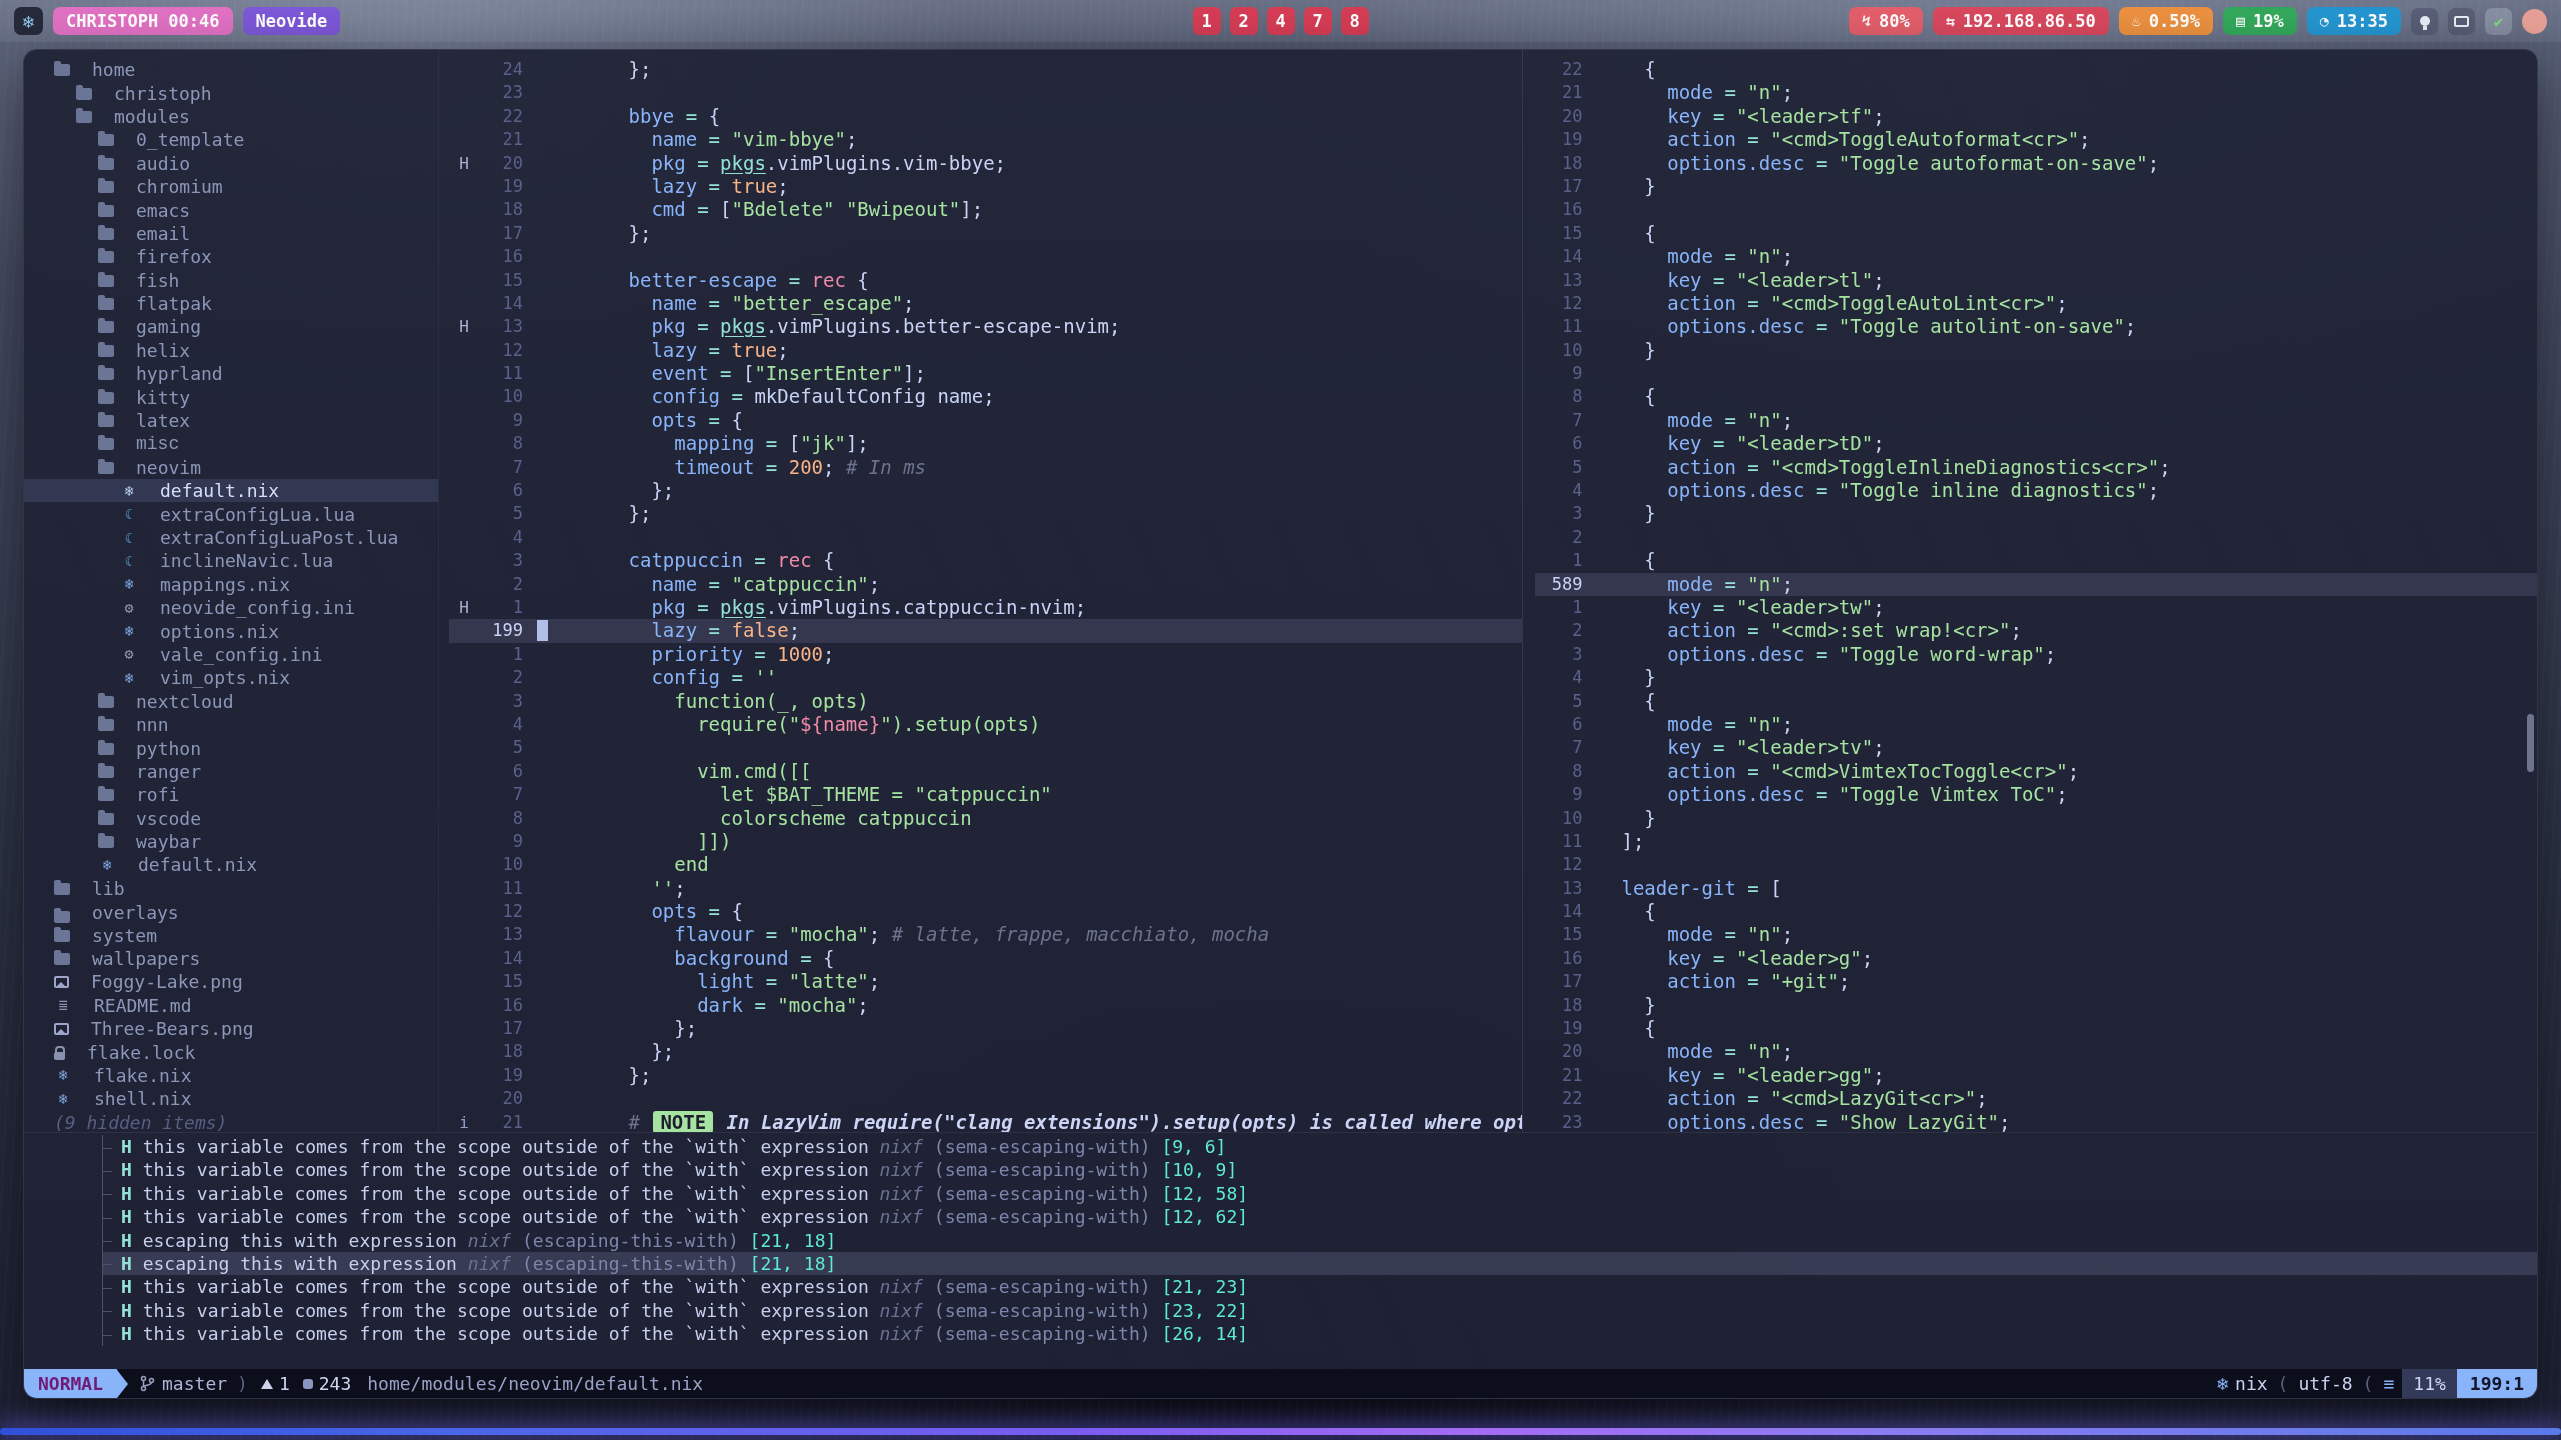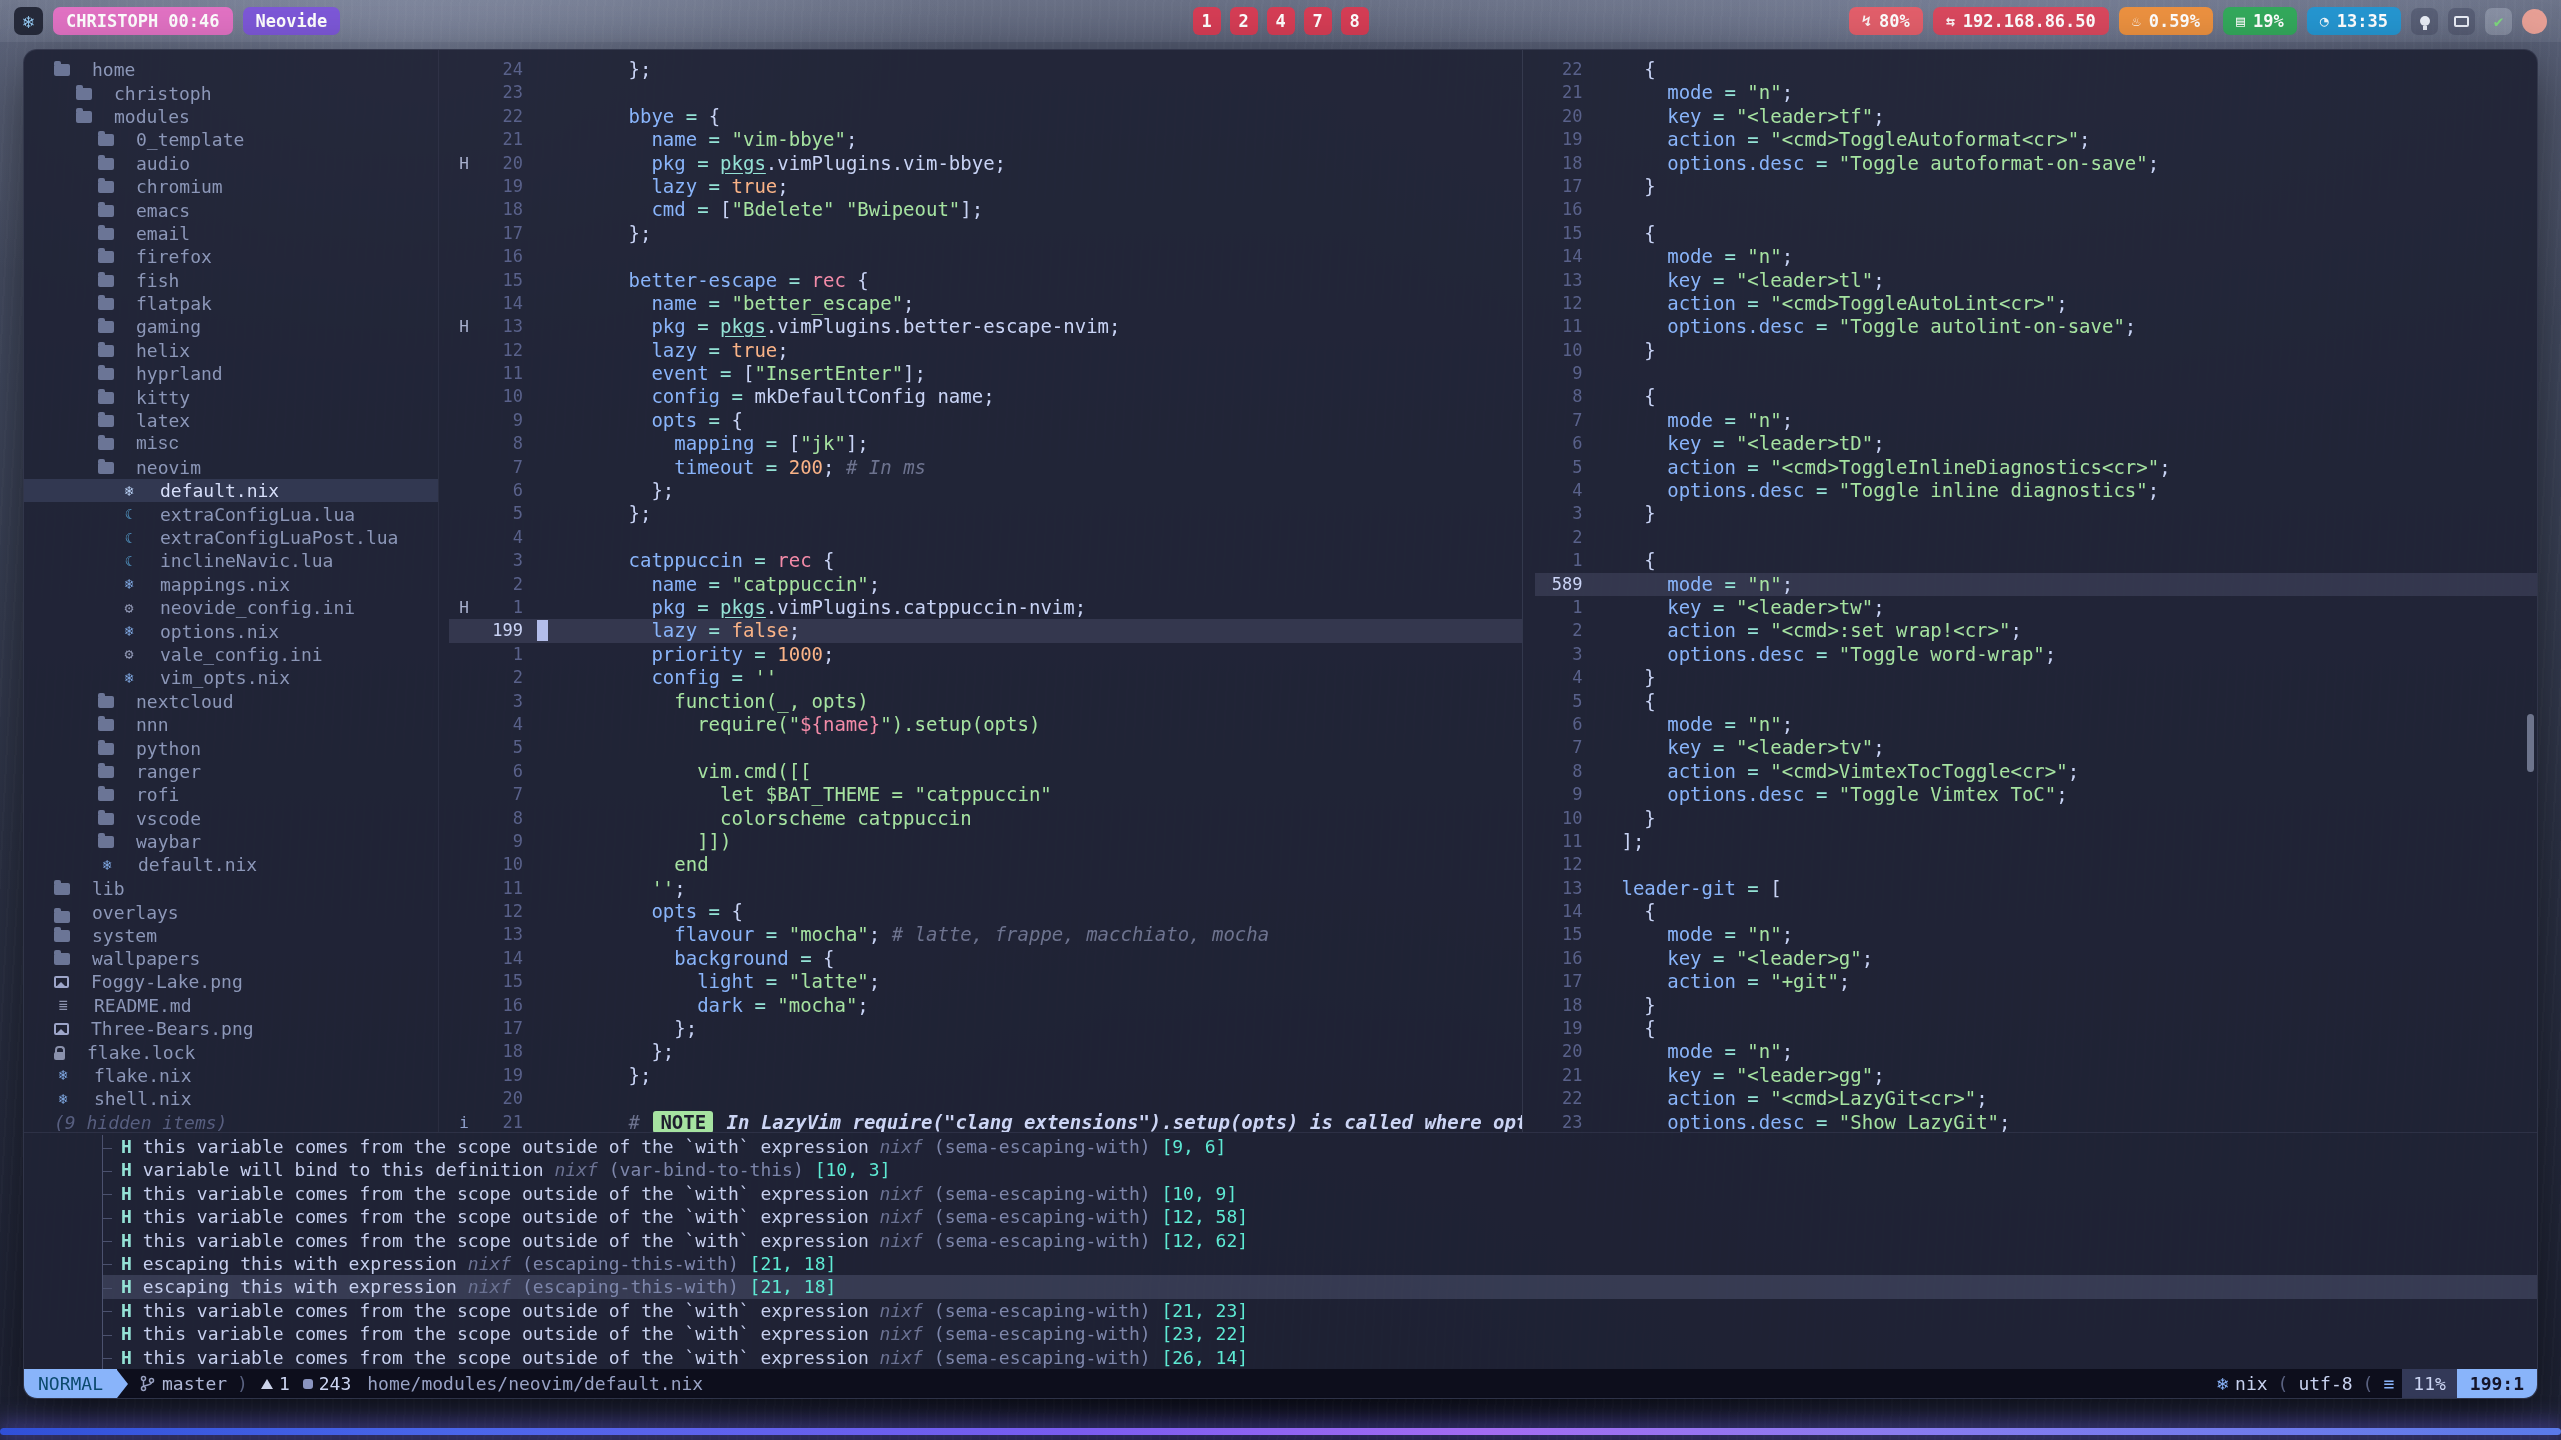--- a/index.html
+++ b/index.html
@@ -83,21 +83,21 @@
 .qrow{height:23.4px;line-height:23.4px;font-size:18px;white-space:pre;border-left:1px solid #4b516e;color:#c6cfee}
 .qrow.current{background:rgba(118,124,162,.28)}
 .qrow::before{content:"";display:inline-block;width:9px;height:1px;background:#4b516e;vertical-align:middle;margin-right:9px}
 .qsev{color:#94e2d5;font-weight:bold}
 .qmsg{color:#c6cfee}
 .qsrc{color:#6b7293;font-style:italic}
 .qcode{color:#7d86ab}
 .qpos{color:#5eead4}
 
 .statusline{height:29px;flex:none;background:rgba(13,14,27,.95);display:flex;align-items:center;font-size:18px;color:#aeb6d5}
-.sl-mode{background:#89b4fa;color:#0c4a6e;font-weight:normal;height:100%;display:inline-flex;align-items:center;padding:0 14px}
+.sl-mode{background:#89b4fa;color:#701a75;font-weight:bold;height:100%;display:inline-flex;align-items:center;padding:0 14px}
 .sl-mode-arrow{width:0;height:0;border-top:14.5px solid transparent;border-bottom:14.5px solid transparent;border-left:11px solid #89b4fa}
 .sl-branch{margin-left:12px;display:inline-flex;align-items:center;gap:7px;color:#aeb6d5}
 .sl-paren{margin-left:10px;color:#596180}
 .sl-warn,.sl-hint{margin-left:13px;display:inline-flex;align-items:center;gap:6px;color:#ccd5f2}
 .tri{width:0;height:0;border-left:6px solid transparent;border-right:6px solid transparent;border-bottom:10px solid #ccd3ea;display:inline-block}
 .hdot{width:10px;height:10px;border-radius:3px;background:#8a94c0;display:inline-block}
 .sl-path{margin-left:16px;color:#98a2c5}
 .sl-ft{margin-left:auto;display:inline-flex;align-items:center;gap:7px;color:#c8d2f0}
 .snow{color:#89b4fa}
 .sl-enc{margin-left:10px;color:#c8d2f0}
@@ -764,21 +764,20 @@
           </div>
           <div class="crow">
             <span class="lnr">23</span>
             <span class="ltext">      <span class="tk-f">options.desc</span> <span class="tk-o">=</span> <span class="tk-s">"Show LazyGit"</span>;</span>
           </div>
         </div>
     </div>
   </div>
   <div class="qf" id="qf">
       <div class="qrow"><span class="qsev">H</span> <span class="qmsg">this variable comes from the scope outside of the `with` expression</span> <span class="qsrc">nixf</span> <span class="qcode">(sema-escaping-with)</span> <span class="qpos">[9, 6]</span></div>
-      <div class="qrow"><span class="qsev">H</span> <span class="qmsg">variable will bind to this definition</span> <span class="qsrc">nixf</span> <span class="qcode">(var-bind-to-this)</span> <span class="qpos">[10, 3]</span></div>
       <div class="qrow"><span class="qsev">H</span> <span class="qmsg">this variable comes from the scope outside of the `with` expression</span> <span class="qsrc">nixf</span> <span class="qcode">(sema-escaping-with)</span> <span class="qpos">[10, 9]</span></div>
       <div class="qrow"><span class="qsev">H</span> <span class="qmsg">this variable comes from the scope outside of the `with` expression</span> <span class="qsrc">nixf</span> <span class="qcode">(sema-escaping-with)</span> <span class="qpos">[12, 58]</span></div>
       <div class="qrow"><span class="qsev">H</span> <span class="qmsg">this variable comes from the scope outside of the `with` expression</span> <span class="qsrc">nixf</span> <span class="qcode">(sema-escaping-with)</span> <span class="qpos">[12, 62]</span></div>
       <div class="qrow"><span class="qsev">H</span> <span class="qmsg">escaping this with expression</span> <span class="qsrc">nixf</span> <span class="qcode">(escaping-this-with)</span> <span class="qpos">[21, 18]</span></div>
       <div class="qrow current"><span class="qsev">H</span> <span class="qmsg">escaping this with expression</span> <span class="qsrc">nixf</span> <span class="qcode">(escaping-this-with)</span> <span class="qpos">[21, 18]</span></div>
       <div class="qrow"><span class="qsev">H</span> <span class="qmsg">this variable comes from the scope outside of the `with` expression</span> <span class="qsrc">nixf</span> <span class="qcode">(sema-escaping-with)</span> <span class="qpos">[21, 23]</span></div>
       <div class="qrow"><span class="qsev">H</span> <span class="qmsg">this variable comes from the scope outside of the `with` expression</span> <span class="qsrc">nixf</span> <span class="qcode">(sema-escaping-with)</span> <span class="qpos">[23, 22]</span></div>
       <div class="qrow"><span class="qsev">H</span> <span class="qmsg">this variable comes from the scope outside of the `with` expression</span> <span class="qsrc">nixf</span> <span class="qcode">(sema-escaping-with)</span> <span class="qpos">[26, 14]</span></div>
     </div>
   <div class="statusline">

